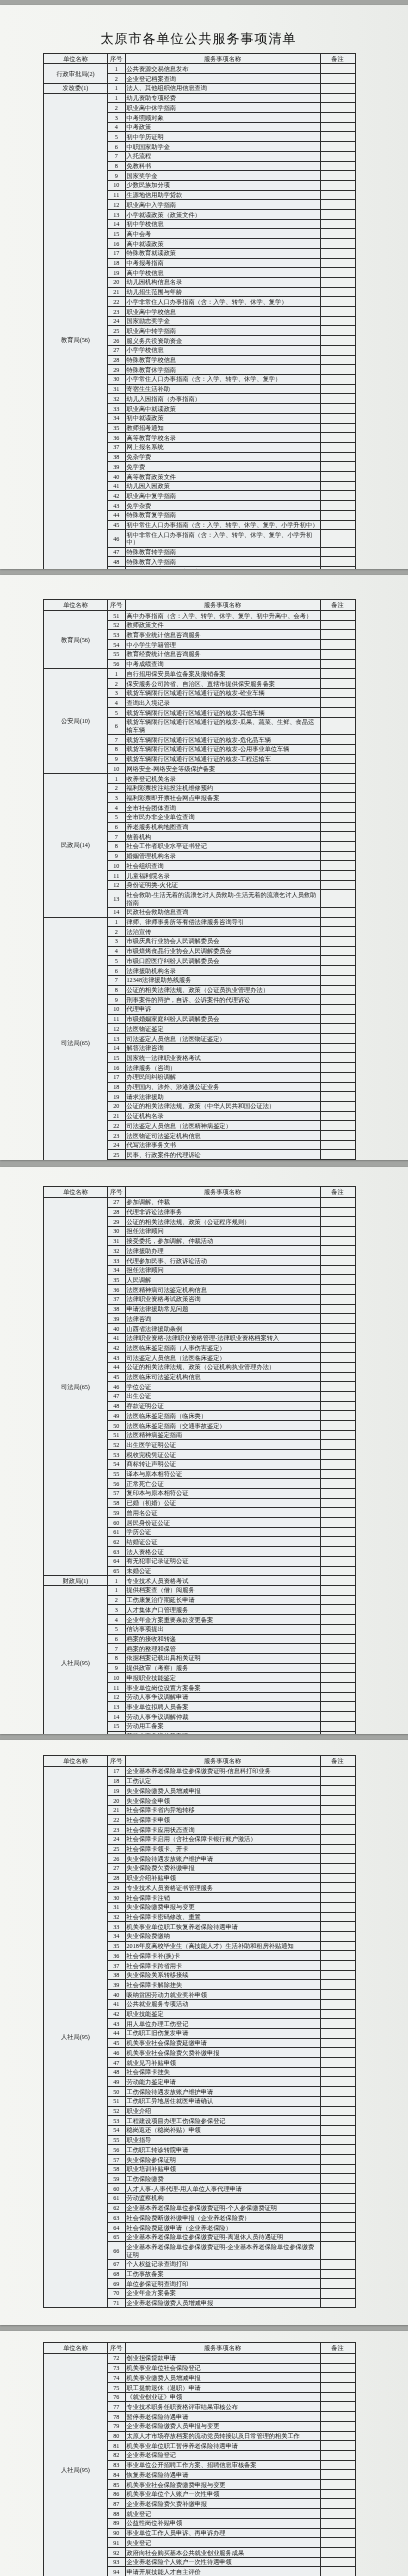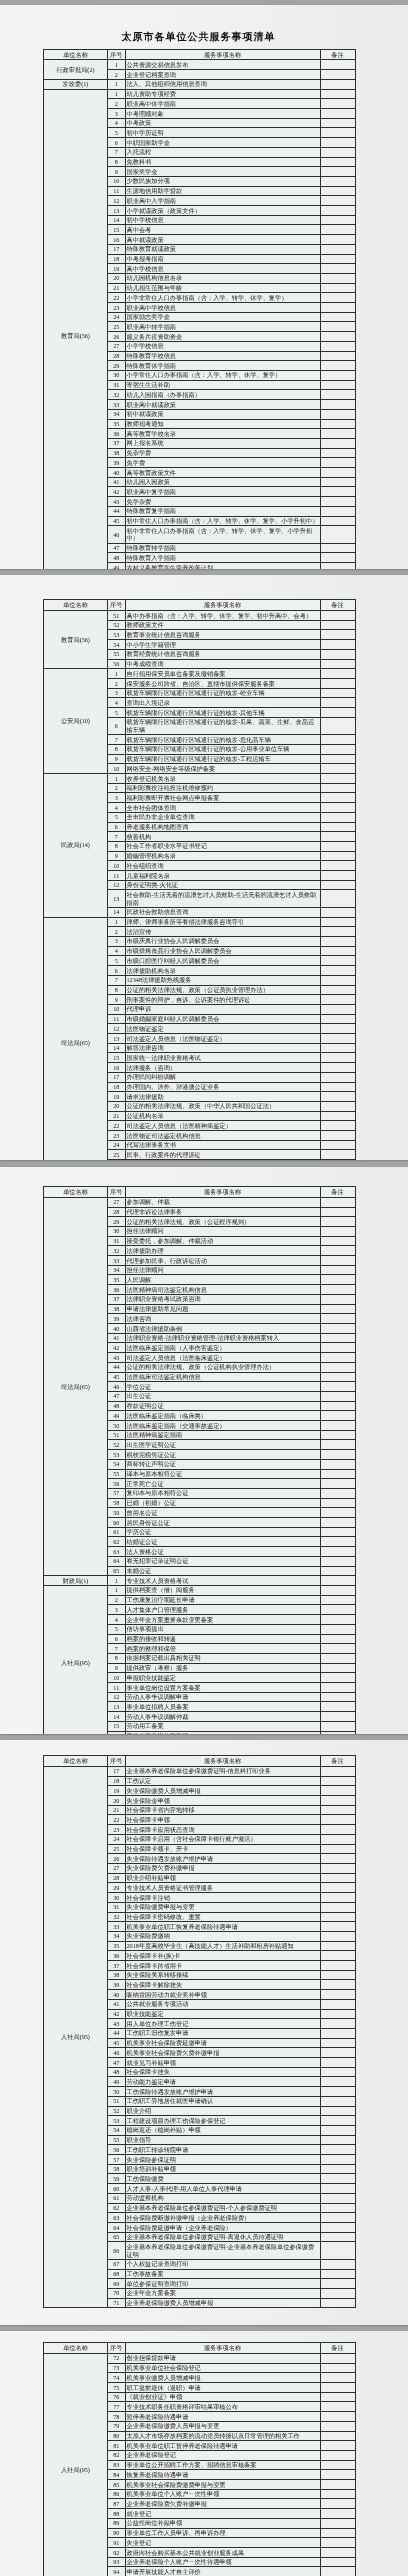--- a/index.html
+++ b/index.html
@@ -11,22 +11,22 @@
   }
   .page{
     box-sizing:border-box;
     width:409px;
     background:linear-gradient(90deg,#f4f5f2 0%,#f0f2ef 55%,#e9ebe8 100%);
     box-shadow:0 0.5px 2.1px rgba(0,0,0,.45);
     overflow:hidden;
     margin:0 0 6.2px 0;
   }
   .page-title{
-    font-size:10px;
-    font-weight:bold;
+    font-size:13px;
+    font-weight:normal;
     letter-spacing:1px;
     text-align:center;
     width:311px;
     margin:0 0 4.6px 43px;
     color:#111;
   }
   table.svc{
     border-collapse:collapse;
     table-layout:fixed;
     width:311px;

